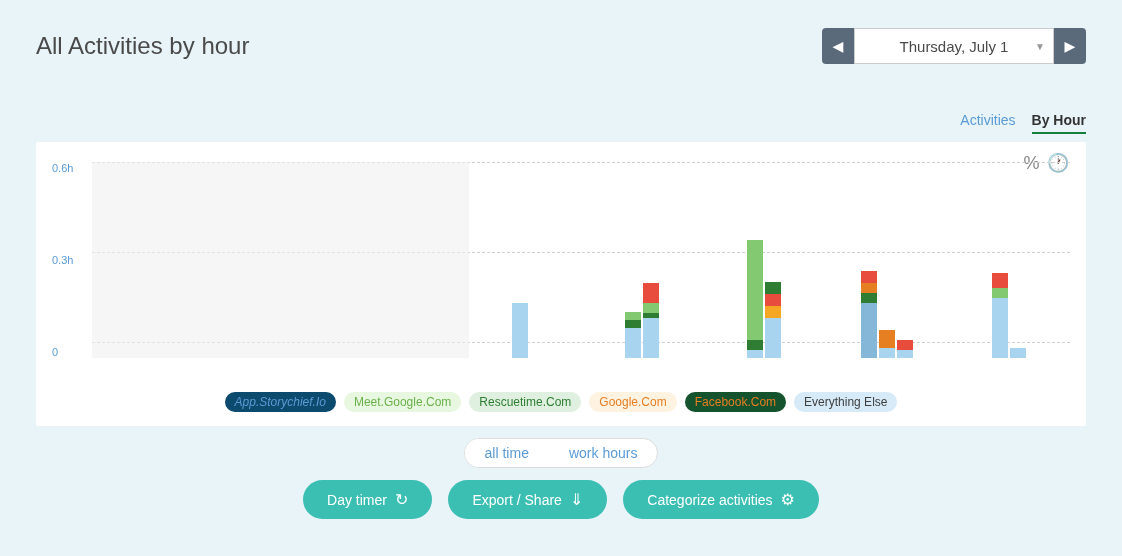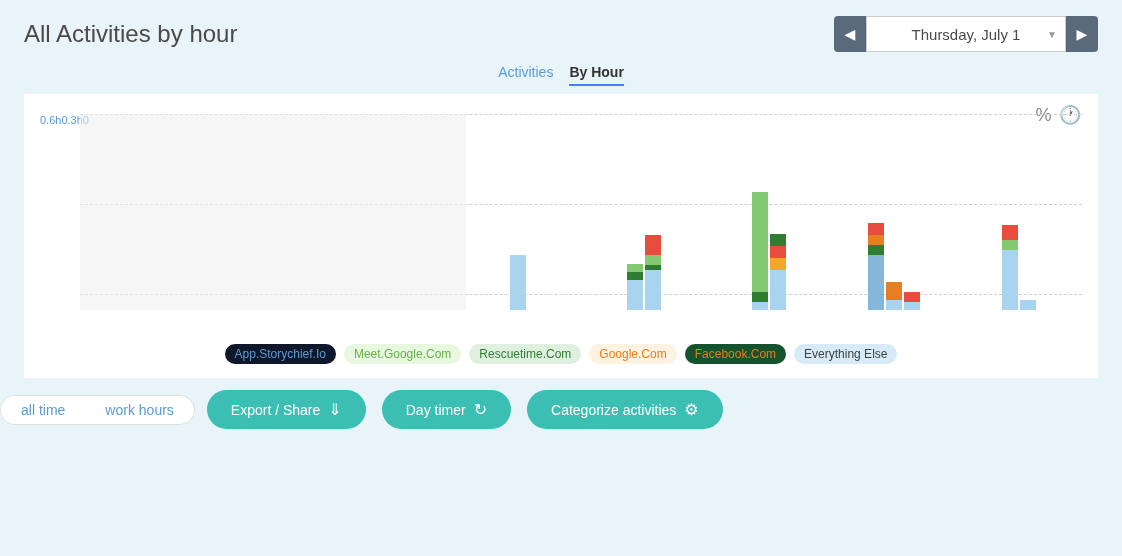--- a/index.html
+++ b/index.html
@@ -7,21 +7,21 @@
       font-family: Arial, sans-serif;
       background: #e8f4f8;
       width: 1122px;
       min-height: 556px;
       overflow: hidden;
     }
     .page {
       width: 1122px;
       min-height: 556px;
       background: #e8f4f8;
-      padding: 0;
+      padding: 12px;
     }
     
     .header {
       display: flex;
       align-items: center;
       justify-content: space-between;
       padding: 16px 24px 8px 24px;
     }
     .page-title {
       font-size: 24px;
@@ -68,38 +68,39 @@
     .date-dropdown-arrow {
       position: absolute;
       right: 8px;
       color: #999;
       font-size: 10px;
     }
     
     .tabs-row {
       display: flex;
       align-items: center;
-      justify-content: center;
+      justify-content: flex-end;
       padding: 0 24px 8px 24px;
+      margin-top: 36px;
     }
     .tabs {
       display: flex;
       gap: 16px;
     }
     .tab {
       font-size: 14px;
       color: #5b9bd5;
       cursor: pointer;
       padding: 4px 0;
       text-decoration: none;
     }
     .tab.active {
       color: #333;
       font-weight: 600;
-      border-bottom: 2px solid #3b82f6;
+      border-bottom: 2px solid #15803d;
     }
     .premium-btn {
       background: #e05a2b;
       color: white;
       border: none;
       padding: 8px 18px;
       border-radius: 4px;
       font-size: 13px;
       cursor: pointer;
     }
@@ -134,21 +135,21 @@
       margin-top: 8px;
     }
     
     .y-axis {
       position: absolute;
       left: 0;
       top: 0;
       height: 100%;
       width: 40px;
       display: flex;
-      flex-direction: row;
+      flex-direction: column;
       justify-content: space-between;
       padding-bottom: 24px;
     }
     .y-label {
       font-size: 11px;
       color: #5b9bd5;
     }
     
     .grid-lines {
       position: absolute;
@@ -230,21 +231,21 @@
       align-items: center;
       gap: 4px;
       font-size: 12px;
       padding: 3px 10px;
       border-radius: 12px;
       cursor: pointer;
     }
     
     .bottom-controls {
       display: flex;
-      flex-direction: row;
+      flex-direction: column;
       align-items: center;
       gap: 12px;
       padding: 12px 0 16px 0;
     }
     .time-filter {
       display: flex;
       gap: 0;
       background: white;
       border-radius: 20px;
       border: 1px solid #ddd;
@@ -394,21 +395,21 @@
           </div>
           <div class="bar-col">
             <div class="bar-segment" style="height:10px;background:#a8d4f0;"></div>
           </div>
         </div>
       </div>
 
     </div>
 
     <div class="legend">
-      <div class="legend-item" style="background:#0f172a;color:#5b9bd5;">
+      <div class="legend-item" style="background:#0c4a6e;color:#5b9bd5;font-style:italic;">
         <span>App.Storychief.Io</span>
       </div>
       <div class="legend-item" style="background:#e8f8e0;color:#6ab04c;">
         <span>Meet.Google.Com</span>
       </div>
       <div class="legend-item" style="background:#e0f0e0;color:#2e7d32;">
         <span>Rescuetime.Com</span>
       </div>
       <div class="legend-item" style="background:#fdf3e0;color:#e67e22;">
         <span>Google.Com</span>
@@ -421,27 +422,27 @@
       </div>
     </div>
   </div>
 
   <div class="bottom-controls">
     <div class="time-filter">
       <button class="time-filter-btn active">all time</button>
       <button class="time-filter-btn">work hours</button>
     </div>
     <div class="action-buttons">
+      <button class="action-btn">
+        <span>Day timer</span>
+        <span class="btn-icon">↻</span>
+      </button>
       <button class="action-btn">
         <span>Export / Share</span>
         <span class="btn-icon">⇓</span>
       </button>
       <button class="action-btn">
-        <span>Day timer</span>
-        <span class="btn-icon">↻</span>
-      </button>
-      <button class="action-btn">
         <span>Categorize activities</span>
         <span class="btn-icon">⚙</span>
       </button>
     </div>
   </div>
 </div>
 
 </body></html>

